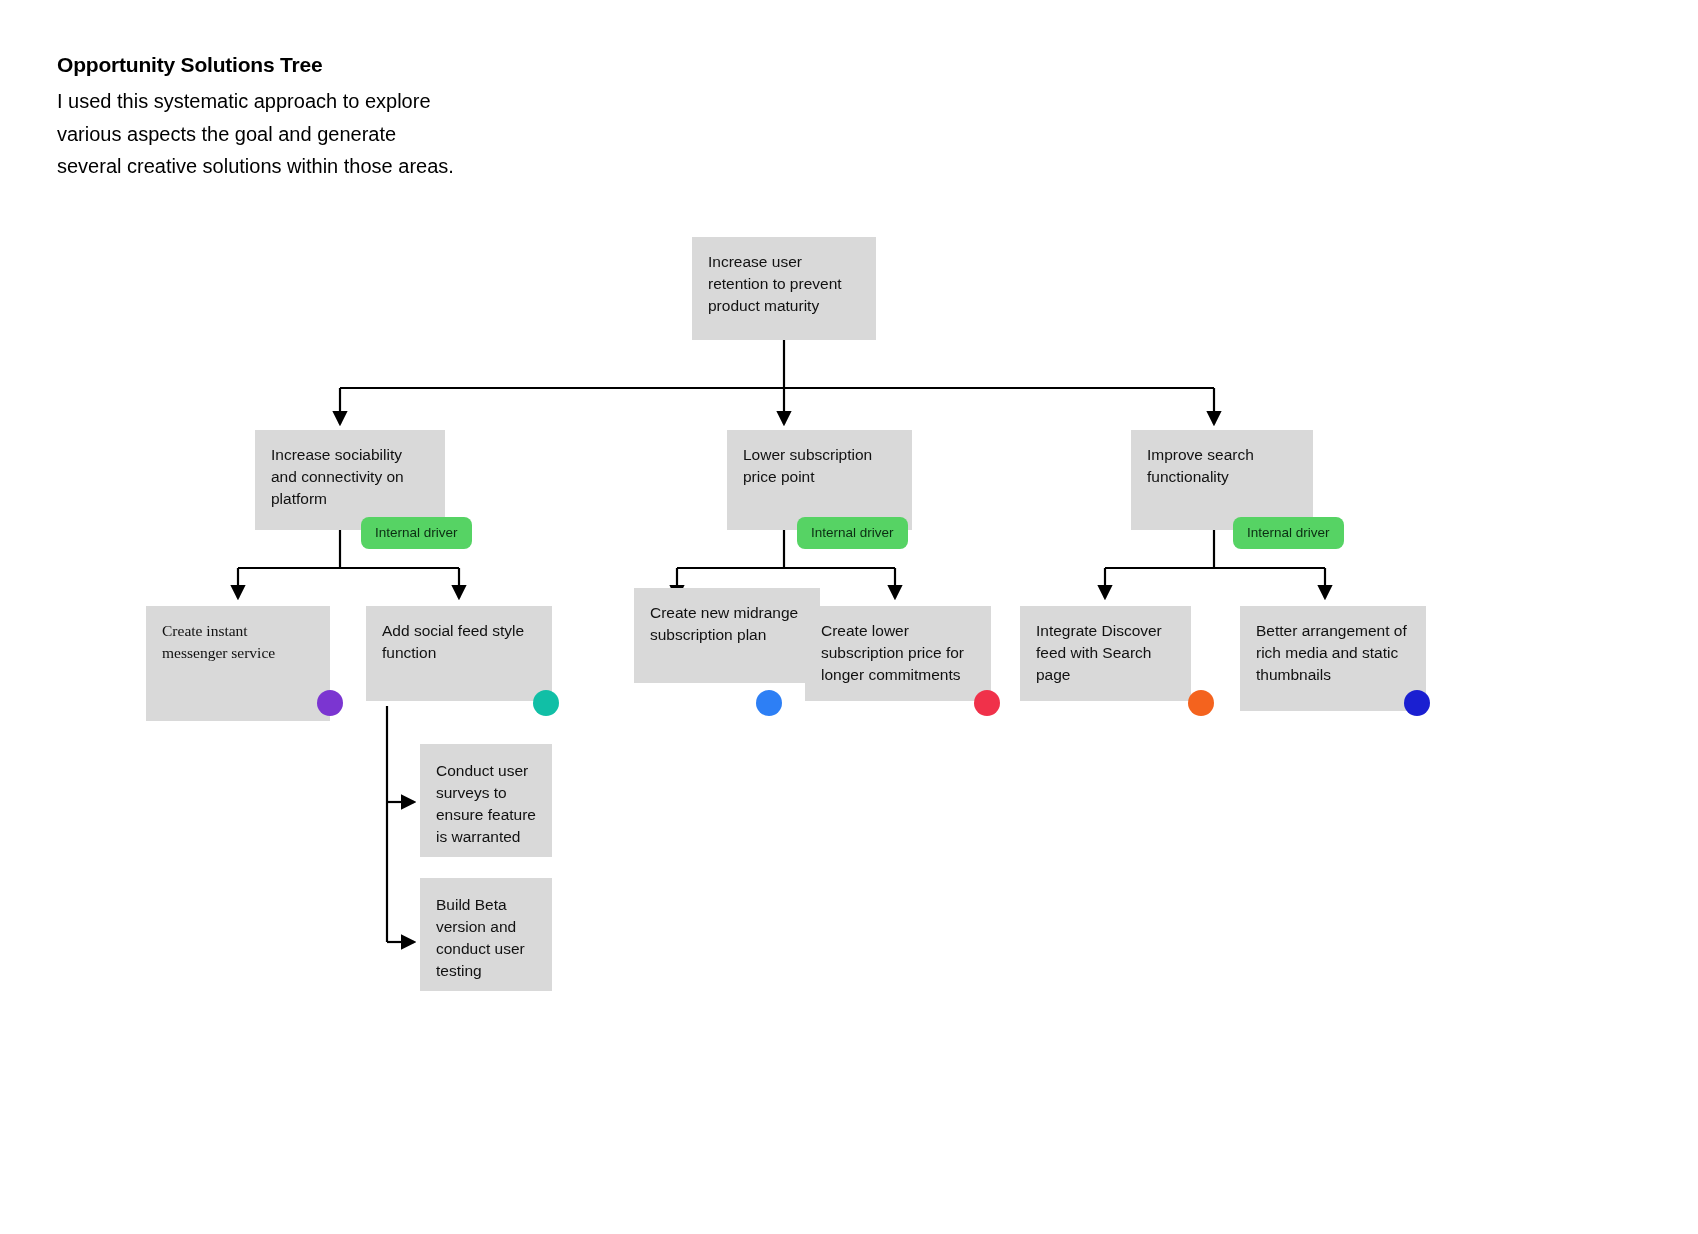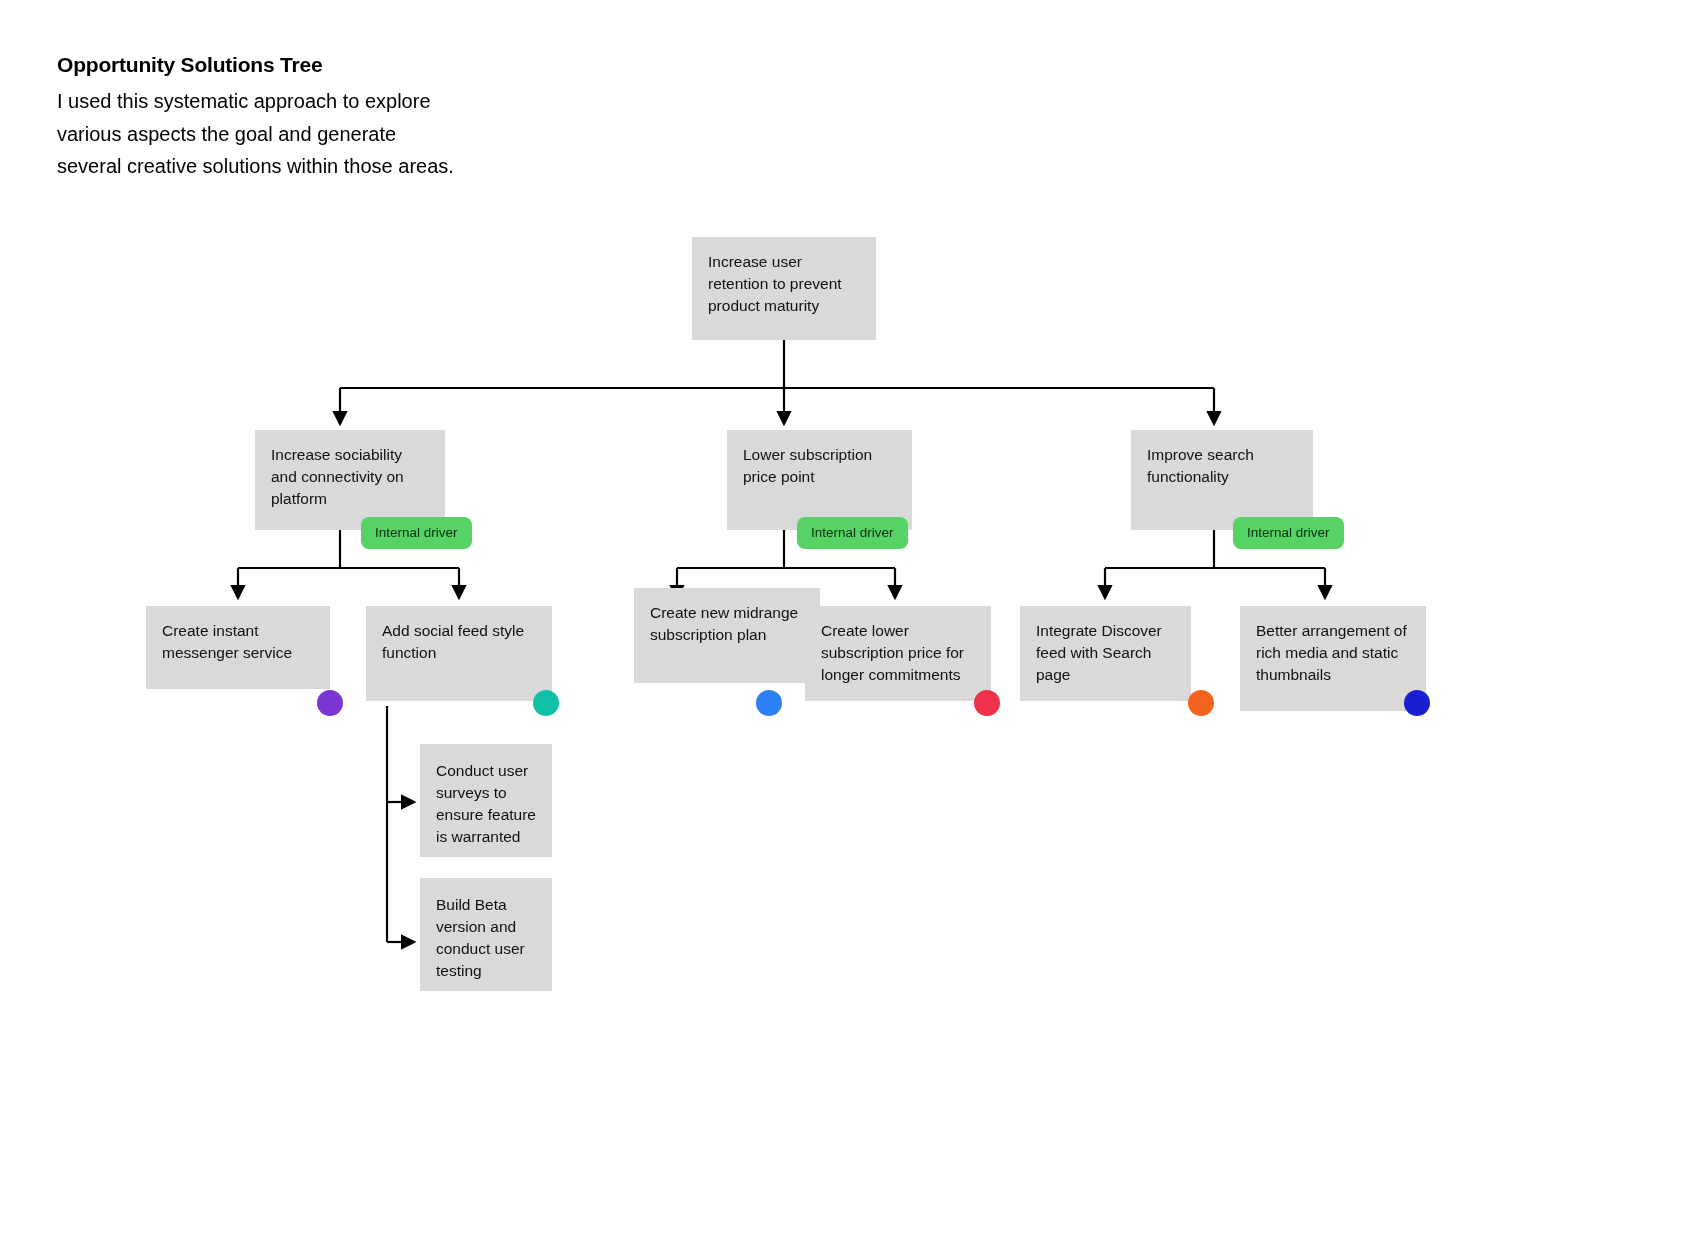--- a/index.html
+++ b/index.html
@@ -155,21 +155,21 @@
   </div>
 
   <div class="node" style="left:1131px; top:430px; width:182px; height:100px;">
     <span class="txt">Improve search
 functionality</span>
   </div>
   <div class="badge" style="left:1233px; top:517px;">
     <span>Internal driver</span>
   </div>
 
-  <div class="node" style="left:146px; top:606px; width:184px; height:83px;">
+  <div class="node" style="left:146px; top:606px; width:184px; height:115px;font-family:Liberation Serif, serif;">
     <span class="txt">Create instant
 messenger service</span>
   </div>
   <div class="dot" style="left:317px; top:690px; background:#7b35d1;"></div>
 
   <div class="node" style="left:366px; top:606px; width:186px; height:95px;">
     <span class="txt">Add social feed style
 function</span>
   </div>
   <div class="dot" style="left:533px; top:690px; background:#11bfa6;"></div>

